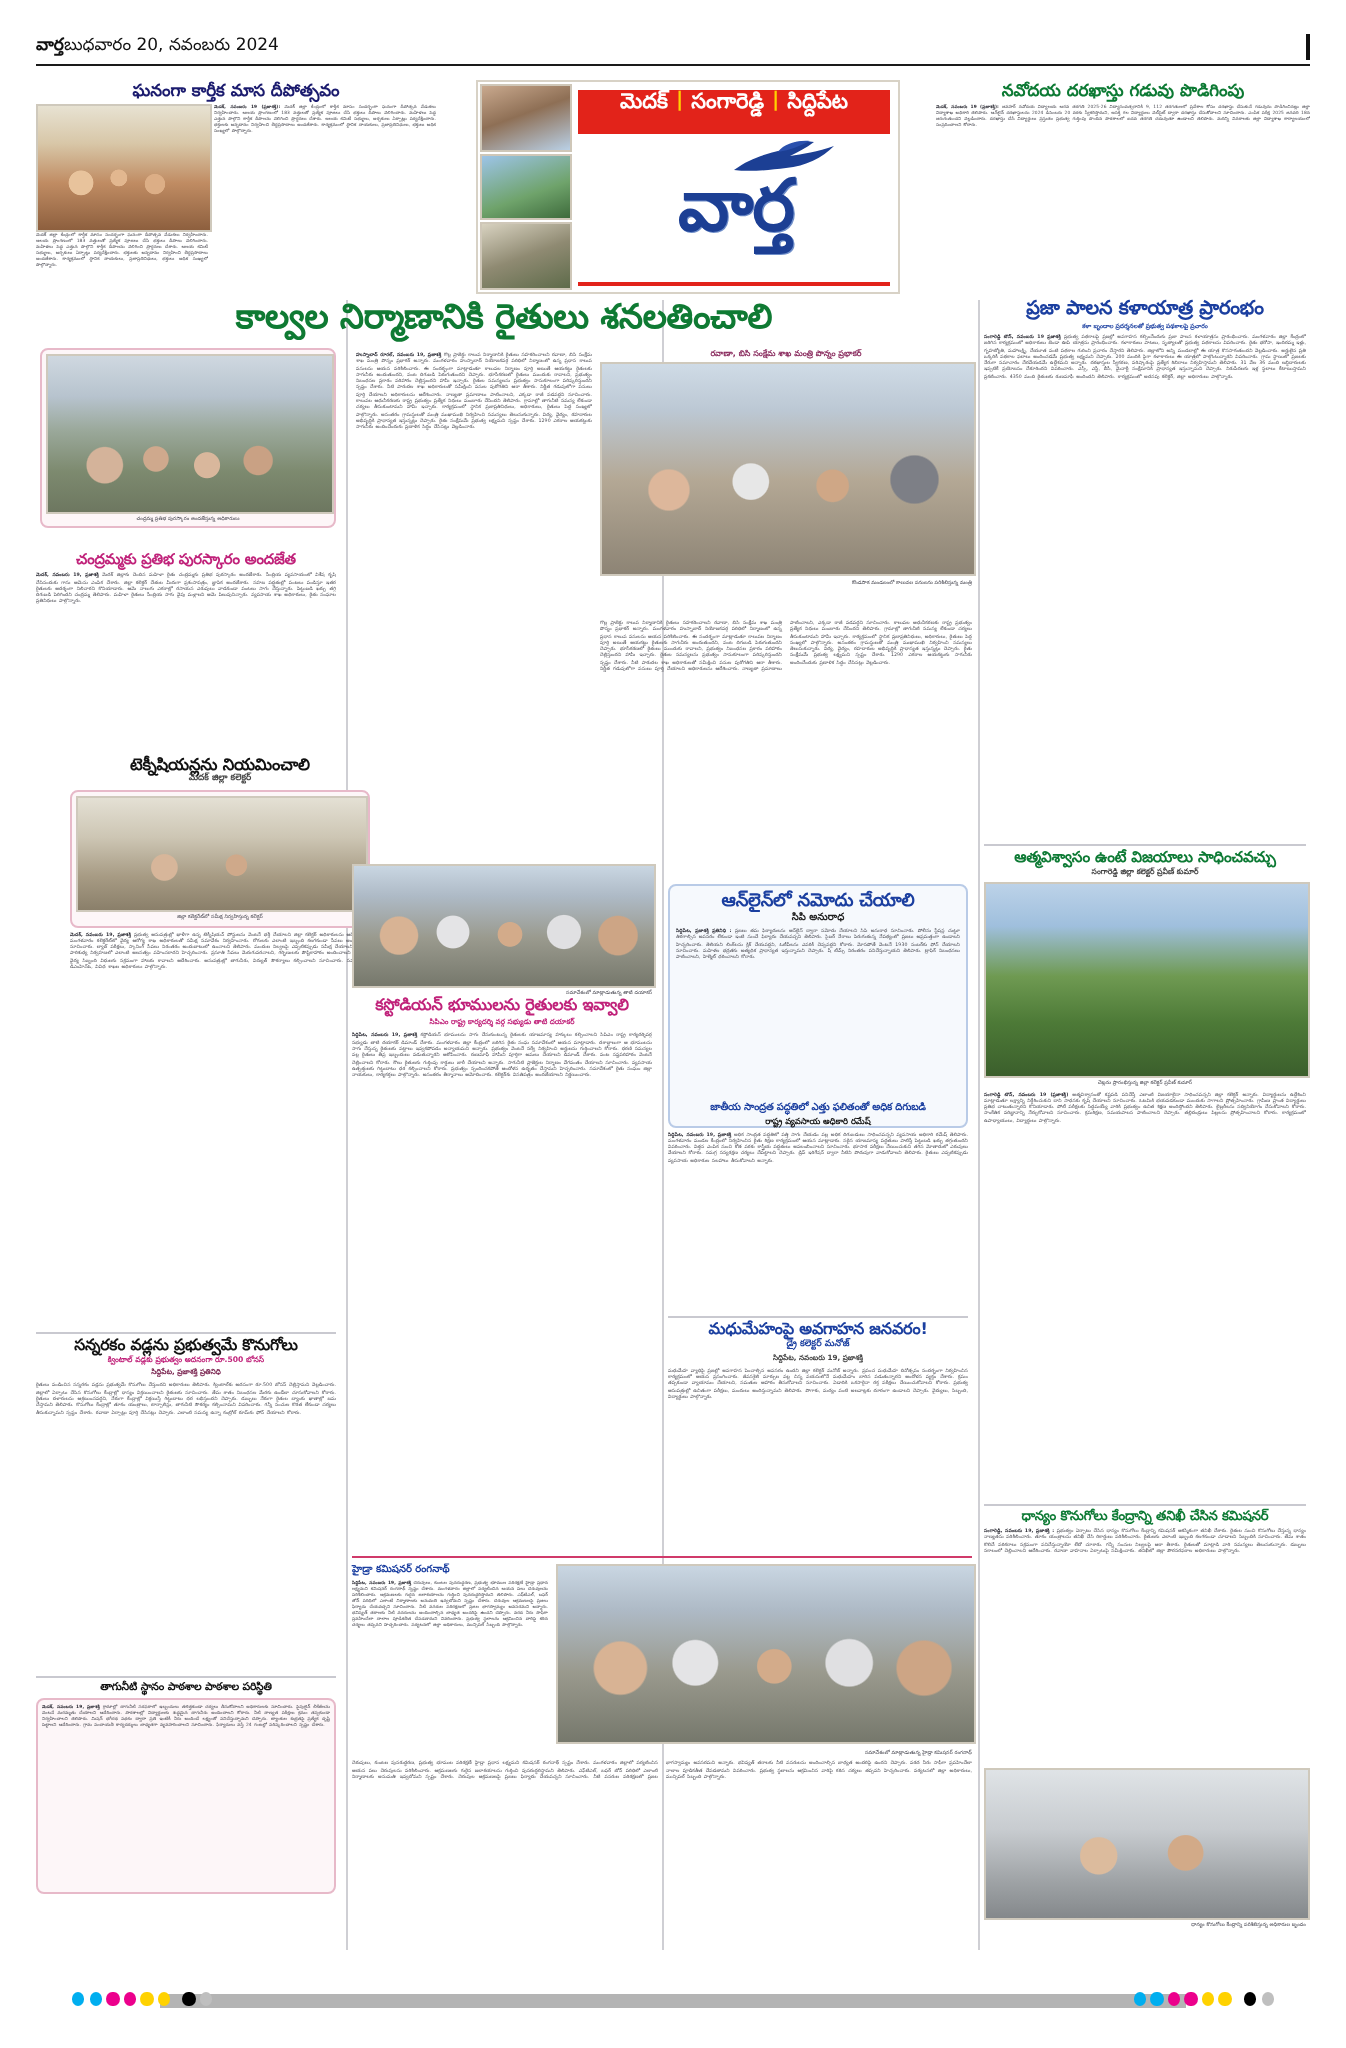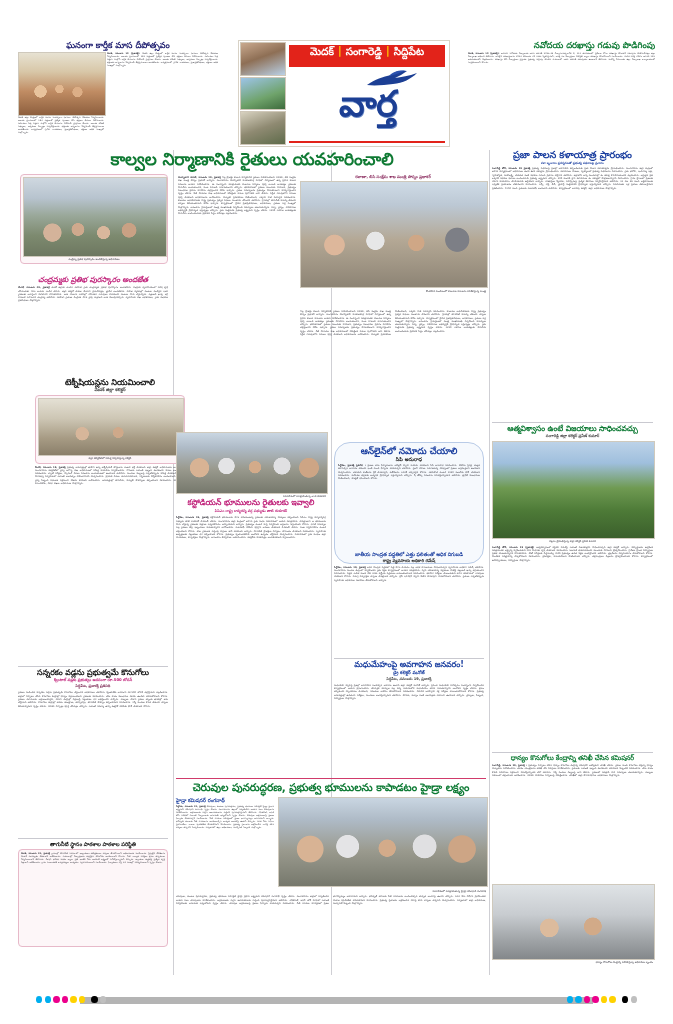--- a/index.html
+++ b/index.html
@@ -36,21 +36,21 @@
              display:flex;align-items:center;justify-content:center;}
   .logo-word span{color:#1c3f94;font-size:36px;font-weight:bold;letter-spacing:-.5px;
                   line-height:1;text-shadow:.6px .6px 0 #6f8ec9;}
   .logo-bird{position:absolute;left:126px;top:28px;width:56px;height:22px;}
   .logo-underline{position:absolute;left:50px;bottom:3px;right:4px;height:1.6px;background:#e2231a;}
 
   
   .teaser{position:absolute;}
   .teaser-h{font-size:8.4px;font-weight:bold;color:#1b1b6e;text-align:center;
             line-height:10px;white-space:nowrap;}
-  .teaser-h.green{color:#0d7a34;text-align:right;}
+  .teaser-h.green{color:#0d7a34;}
   .t-left{left:18px;top:40px;width:200px;}
   .t-right{left:468px;top:40px;width:187px;}
   .photo{background:#b9b2a4;border:.6px solid #cfc9bc;overflow:hidden;position:relative;}
 
   
   .ph-crowd{background:
      radial-gradient(circle at 20% 70%,#d4b39a 0 7%,transparent 7.5%),
      radial-gradient(circle at 38% 66%,#cfa98d 0 6%,transparent 6.5%),
      radial-gradient(circle at 56% 70%,#d9b79c 0 6.5%,transparent 7%),
      radial-gradient(circle at 74% 67%,#c9a184 0 6%,transparent 6.5%),
@@ -102,41 +102,47 @@
   .h-green{font-size:8.6px;color:#0d7a34;}
   .h-pink{font-size:8.6px;color:#c0227a;}
   .h-dark{font-size:8.6px;color:#222;}
   .sub-h{font-size:4.6px;font-weight:bold;color:#1b3fa0;text-align:center;line-height:6px;}
   .sub-h.red{color:#c0227a;}
   .sub-h.dark{color:#444;}
   .kicker{font-size:3.1px;font-weight:bold;color:#8a2b5e;text-align:center;line-height:4.2px;}
 
   .boxed{border:.8px solid #e7b9c9;border-radius:4px;background:#fdf6f8;padding:3px;
          box-sizing:border-box;}
-  .boxed-blue{border:.8px solid #b9cbe7;border-radius:16px;background:#f6f9fd;padding:3px;
+  .boxed-blue{border:.8px solid #b9cbe7;border-radius:4px;background:#f6f9fd;padding:3px;
               box-sizing:border-box;}
 
   .rule-h{height:.7px;background:#c9c9d0;}
   .rule-red{height:1px;background:#d03a6a;}
 
   .twocol{column-count:2;column-gap:4px;}
 
   
   .footer{position:absolute;left:18px;bottom:19px;width:637px;height:9px;}
   .regbar{position:absolute;left:62px;right:62px;top:1px;height:6.5px;background:#b4b4b4;}
   .dots{position:absolute;top:0;display:flex;gap:2.2px;align-items:center;}
   .dots.l{left:18px;}
   .dots.r{right:18px;}
   .dot{width:6.4px;height:7.2px;border-radius:50%;}
 </style>
 </head>
 <body>
 
 <div class="page">
 
+  <div class="masthead">
+    <div class="mh-left">
+      <b>వార్త</b><span>బుధవారం 20, నవంబరు 2024</span>
+    </div>
+    <div class="mh-rule"></div>
+  </div>
 
   <div class="logo-block">
     <div class="logo-strip">
       <div class="logo-thumb t1"></div>
       <div class="logo-thumb t2"></div>
       <div class="logo-thumb t3"></div>
     </div>
     <div class="red-band">
       <span>మెదక్</span>
       <i>|</i>
@@ -176,21 +182,21 @@
     </div>
   </div>
 
   <div class="frame">
 
     <div class="vrule" style="left:155px;"></div>
     <div class="vrule" style="left:313px;"></div>
     <div class="vrule" style="left:471px;"></div>
 
     <div style="position:absolute;left:0;top:0;width:468px;">
-      <div class="headline h-main">కాల్వల నిర్మాణానికి రైతులు యవహరించాలి</div>
+      <div class="headline h-main">కాల్వల నిర్మాణానికి రైతులు శనలతించాలి</div>
     </div>
 
     <div style="position:absolute;left:2px;top:24px;width:148px;">
       <div class="boxed" style="padding:2px;">
         <div class="photo ph-crowd" style="width:100%;height:78px;"></div>
         <div class="cap">చంద్రమ్మ ప్రతిభ పురస్కారం అందజేస్తున్న అధికారులు</div>
       </div>
     </div>
 
     <div class="body-copy" style="position:absolute;left:160px;top:26px;width:118px;height:250px;">
@@ -203,21 +209,21 @@
       <div class="photo ph-road" style="width:100%;height:105px;margin-top:2px;"></div>
       <div class="cap" style="text-align:right;">కొండపాక మండలంలో కాలువల పనులను పరిశీలిస్తున్న మంత్రి</div>
     </div>
 
     <div class="body-copy twocol" style="position:absolute;left:282px;top:160px;width:186px;height:118px;">
       <span>గొల్ల ప్రాజెక్టు కాలువ నిర్మాణానికి రైతులు సహకరించాలని రవాణా, బిసి సంక్షేమ శాఖ మంత్రి పొన్నం ప్రభాకర్ అన్నారు. మంగళవారం హుస్నాబాద్ నియోజకవర్గ పరిధిలో నిర్మాణంలో ఉన్న ప్రధాన కాలువ పనులను ఆయన పరిశీలించారు. ఈ సందర్భంగా మాట్లాడుతూ కాలువల నిర్మాణం పూర్తి అయితే ఆయకట్టు రైతులకు సాగునీరు అందుతుందని, పంట దిగుబడి పెరుగుతుందని చెప్పారు. భూసేకరణలో రైతులు ముందుకు రావాలని, ప్రభుత్వం నిబంధనల ప్రకారం పరిహారం చెల్లిస్తుందని హామీ ఇచ్చారు. రైతుల సమస్యలను ప్రభుత్వం సానుకూలంగా పరిష్కరిస్తుందని స్పష్టం చేశారు. నీటి పారుదల శాఖ అధికారులతో సమీక్షించి పనుల పురోగతిని ఆరా తీశారు. నిర్ణీత గడువులోగా పనులు పూర్తి చేయాలని అధికారులను ఆదేశించారు. నాణ్యతా ప్రమాణాలు పాటించాలని, ఎక్కడా రాజీ పడవద్దని సూచించారు. కాలువల ఆధునీకరణకు రాష్ట్ర ప్రభుత్వం ప్రత్యేక నిధులు మంజూరు చేసిందని తెలిపారు. గ్రామాల్లో తాగునీటి సమస్య లేకుండా చర్యలు తీసుకుంటామని హామీ ఇచ్చారు. కార్యక్రమంలో స్థానిక ప్రజాప్రతినిధులు, అధికారులు, రైతులు పెద్ద సంఖ్యలో పాల్గొన్నారు. అనంతరం గ్రామస్థులతో మంత్రి ముఖాముఖి నిర్వహించి సమస్యలు తెలుసుకున్నారు. విద్య, వైద్యం, రహదారుల అభివృద్ధికి ప్రాధాన్యత ఇస్తున్నట్లు చెప్పారు. రైతు సంక్షేమమే ప్రభుత్వ లక్ష్యమని స్పష్టం చేశారు. 1290 ఎకరాల ఆయకట్టుకు సాగునీరు అందించేందుకు ప్రణాళిక సిద్ధం చేసినట్లు వెల్లడించారు.</span>
     </div>
 
     <div class="col c1">
 
-      <div style="position:absolute;left:0;top:126px;width:150px;font-style:italic;">
+      <div style="position:absolute;left:0;top:126px;width:150px;">
         <div class="headline h-pink" style="font-size:7.4px;">చంద్రమ్మకు ప్రతిభ పురస్కారం అందజేత</div>
         <div class="body-copy" style="height:96px;margin-top:2px;">
           <span class="dateline">మెదక్, నవంబరు 19, ప్రజాశక్తి</span>
           <span>మెదక్ జిల్లాకు చెందిన మహిళా రైతు చంద్రమ్మకు ప్రతిభ పురస్కారం అందజేశారు. సేంద్రియ వ్యవసాయంలో విశేష కృషి చేసినందుకు గాను ఆమెను ఎంపిక చేశారు. జిల్లా కలెక్టర్ చేతుల మీదుగా ప్రశంసాపత్రం, జ్ఞాపిక అందజేశారు. సహజ పద్ధతుల్లో పంటలు పండిస్తూ ఇతర రైతులకు ఆదర్శంగా నిలిచారని కొనియాడారు. ఆమె నాలుగు ఎకరాల్లో రసాయన ఎరువులు వాడకుండా పంటలు సాగు చేస్తున్నారు. పెట్టుబడి ఖర్చు తగ్గి దిగుబడి పెరిగిందని చంద్రమ్మ తెలిపారు. మహిళా రైతులు సేంద్రియ సాగు వైపు మళ్లాలని ఆమె పిలుపునిచ్చారు. వ్యవసాయ శాఖ అధికారులు, రైతు సంఘాల ప్రతినిధులు పాల్గొన్నారు.</span>
         </div>
       </div>
 
       <div style="position:absolute;left:17px;top:228px;width:150px;">
         <div class="headline h-dark" style="font-size:8.2px;color:#111;">టెక్నీషియన్లను నియమించాలి</div>
         <div class="sub-h dark" style="font-size:4.4px;">మెదక్ జిల్లా కలెక్టర్</div>
@@ -295,21 +301,20 @@
         <div class="sub-h" style="font-size:4.6px;">డ్రై కలెక్టర్ మనోజ్</div>
         <div class="sub-h dark" style="font-size:3.6px;">సిద్దిపేట, నవంబరు 19, ప్రజాశక్తి</div>
         <div class="body-copy" style="height:114px;margin-top:2px;">
           <span>మధుమేహ వ్యాధిపై ప్రజల్లో అవగాహన పెంచాల్సిన అవసరం ఉందని జిల్లా కలెక్టర్ మనోజ్ అన్నారు. ప్రపంచ మధుమేహ దినోత్సవం సందర్భంగా నిర్వహించిన కార్యక్రమంలో ఆయన ప్రసంగించారు. జీవనశైలి మార్పుల వల్ల చిన్న వయసులోనే మధుమేహం బారిన పడుతున్నారని ఆందోళన వ్యక్తం చేశారు. క్రమం తప్పకుండా వ్యాయామం చేయాలని, సమతుల ఆహారం తీసుకోవాలని సూచించారు. ఏడాదికి ఒకసారైనా రక్త పరీక్షలు చేయించుకోవాలని కోరారు. ప్రభుత్వ ఆసుపత్రుల్లో ఉచితంగా పరీక్షలు, మందులు అందిస్తున్నామని తెలిపారు. పొగాకు, మద్యం వంటి అలవాట్లకు దూరంగా ఉండాలని చెప్పారు. వైద్యులు, సిబ్బంది, విద్యార్థులు పాల్గొన్నారు.</span>
         </div>
       </div>
     </div>
 
     <div style="position:absolute;left:158px;top:628px;width:310px;">
       <div class="rule-red" style="margin-bottom:3px;"></div>
-      <div class="headline h-green" style="font-size:10.6px;">చెరువుల పునరుద్ధరణ, ప్రభుత్వ భూములను కాపాడటం హైడ్రా లక్ష్యం</div>
       <div style="position:relative;margin-top:3px;height:92px;">
         <div style="position:absolute;left:0;top:0;width:98px;">
           <div class="sub-h" style="font-size:5px;color:#1b3fa0;text-align:left;">హైడ్రా కమిషనర్ రంగనాథ్</div>
           <div class="body-copy tiny" style="height:82px;margin-top:2px;">
             <span class="dateline">సిద్దిపేట, నవంబరు 19, ప్రజాశక్తి</span>
             <span>చెరువులు, కుంటల పునరుద్ధరణ, ప్రభుత్వ భూముల పరిరక్షణే హైడ్రా ప్రధాన లక్ష్యమని కమిషనర్ రంగనాథ్ స్పష్టం చేశారు. మంగళవారం జిల్లాలో పర్యటించిన ఆయన పలు చెరువులను పరిశీలించారు. ఆక్రమణలకు గురైన జలాశయాలను గుర్తించి పునరుద్ధరిస్తామని తెలిపారు. ఎఫ్‌టిఎల్, బఫర్ జోన్ పరిధిలో ఎలాంటి నిర్మాణాలకు అనుమతి ఇవ్వబోమని స్పష్టం చేశారు. చెరువుల ఆక్రమణలపై ప్రజలు ఫిర్యాదు చేయవచ్చని సూచించారు. నీటి వనరుల పరిరక్షణలో ప్రజల భాగస్వామ్యం అవసరమని అన్నారు. భవిష్యత్ తరాలకు నీటి వనరులను అందించాల్సిన బాధ్యత అందరిపై ఉందని చెప్పారు. వరద నీరు సాఫీగా ప్రవహించేలా నాలాల పూడికతీత చేపడతామని వివరించారు. ప్రభుత్వ స్థలాలను ఆక్రమించిన వారిపై కఠిన చర్యలు తప్పవని హెచ్చరించారు. పర్యటనలో జిల్లా అధికారులు, మున్సిపల్ సిబ్బంది పాల్గొన్నారు.</span>
           </div>
         </div>
         <div class="photo ph-group" style="position:absolute;left:102px;top:0;width:208px;height:88px;"></div>
       </div>

